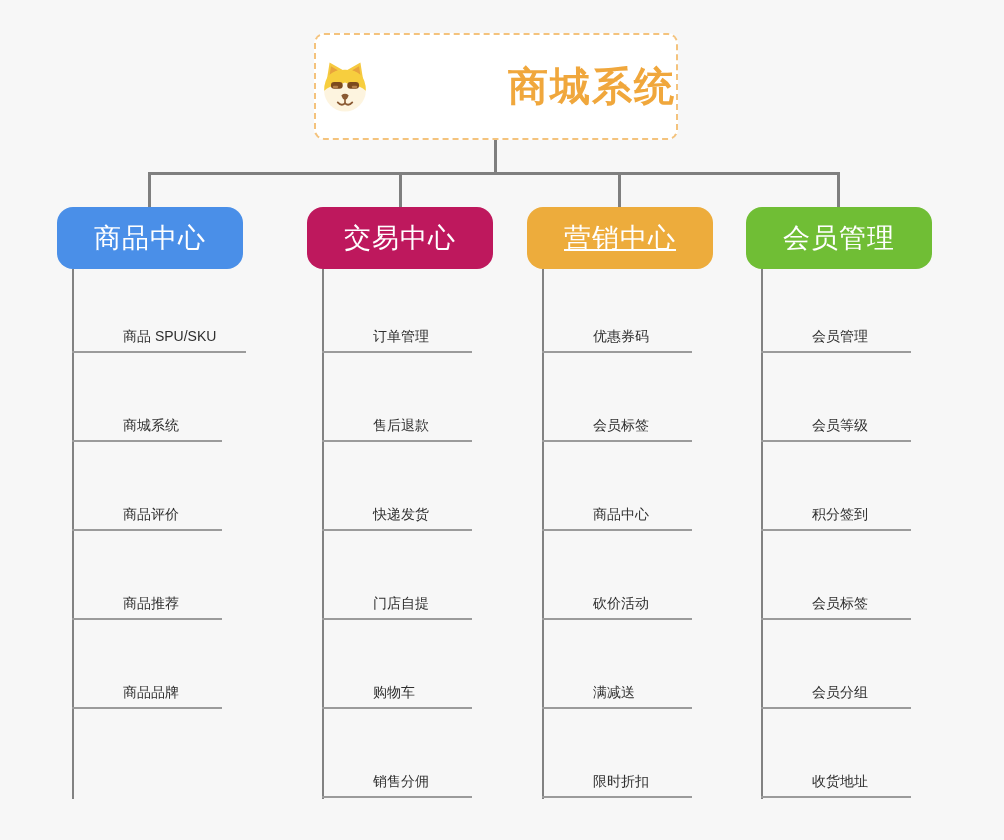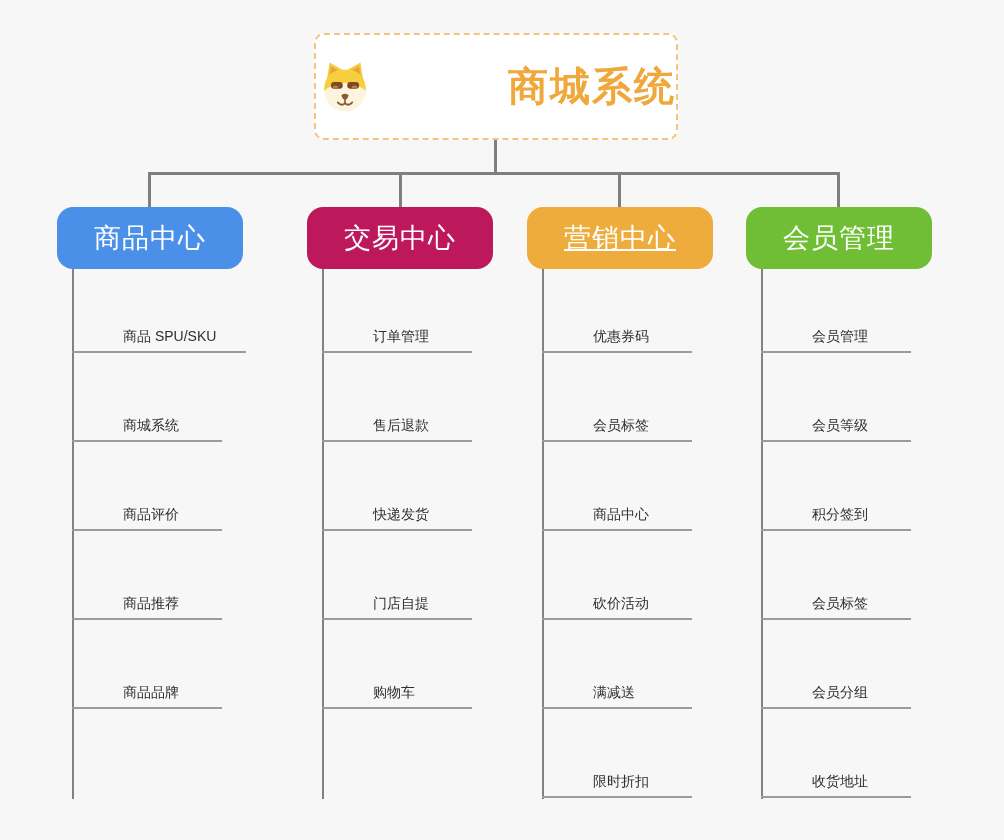--- a/index.html
+++ b/index.html
@@ -106,20 +106,21 @@
 
 <div class="branch branch-1">
   <div class="branch-node" style="background: #be185d; text-align: center;">交易中心</div>
   <div class="trunk"></div>
   <div class="items">
     <div class="item">订单管理</div>
     <div class="item">售后退款</div>
     <div class="item">快递发货</div>
     <div class="item">门店自提</div>
     <div class="item">购物车</div>
+    <div class="item">销售分佣</div>
   </div>
 </div>
 
 <div class="branch branch-2">
   <div class="branch-node" style="background: rgb(237, 172, 60); text-decoration: underline;">营销中心</div>
   <div class="trunk"></div>
   <div class="items">
     <div class="item">优惠券码</div>
     <div class="item">会员标签</div>
     <div class="item">商品中心</div>

